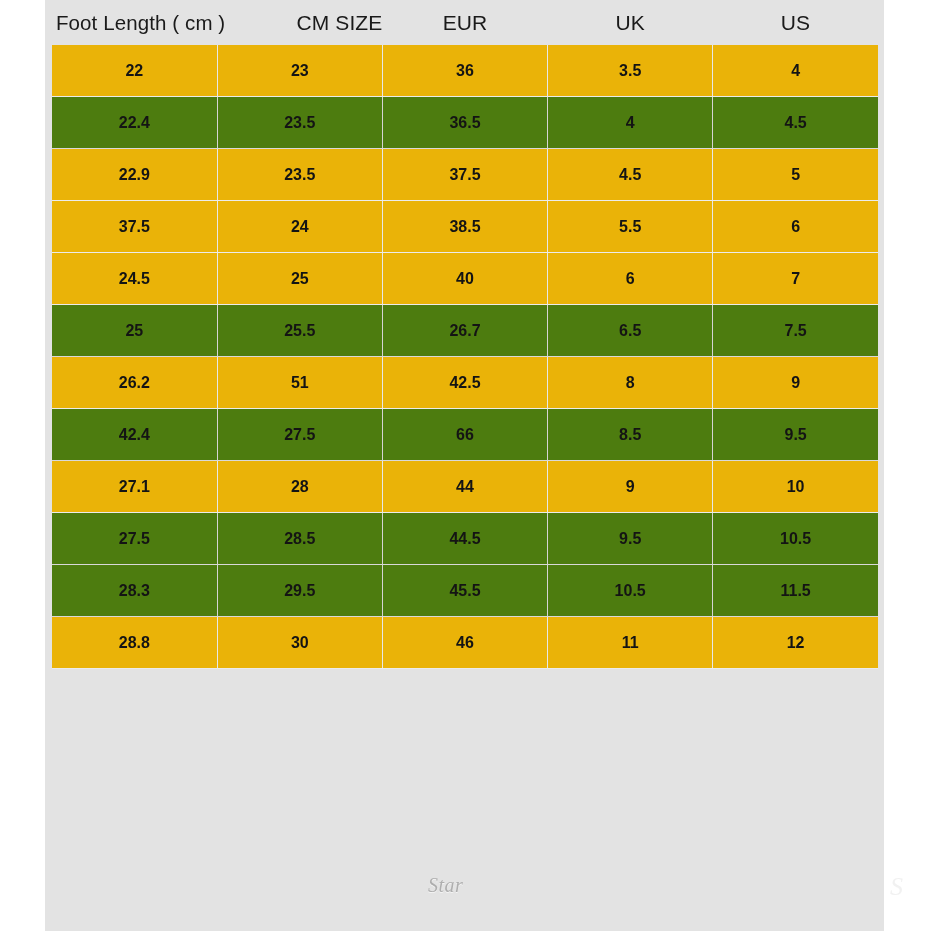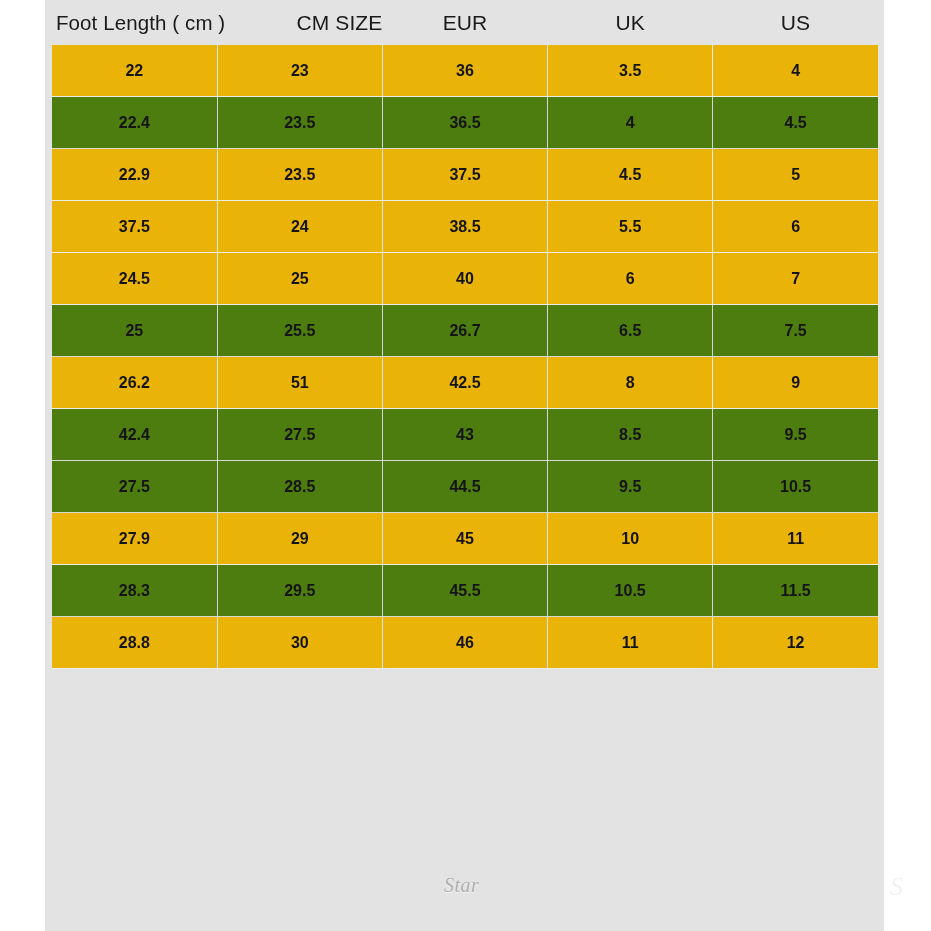--- a/index.html
+++ b/index.html
@@ -77,21 +77,21 @@
   }
   .size-table tbody td:last-child { border-right: none; }
 
   .size-table tbody tr.row-odd  td { background: #eab308; }
   .size-table tbody tr.row-even td { background: #4d7c0f; border-bottom-color: #d9d9d9; }
   .size-table tbody tr.row-even td { border-right-color: #d4d4d4; }
 
   
   .watermark {
     position: absolute;
-    left: 444px;
+    left: 428px;
     top: 874px;
     font-family: "Liberation Serif", "DejaVu Serif", serif;
     font-style: italic;
     font-size: 20px;
     color: #9a9a9a;
     opacity: 0.72;
     pointer-events: none;
     letter-spacing: 0.5px;
     text-shadow: 0 1px 0 rgba(255,255,255,0.85);
   }
@@ -175,38 +175,38 @@
       <tr class="row-odd">
         <td>26.2</td>
         <td>51</td>
         <td>42.5</td>
         <td>8</td>
         <td>9</td>
       </tr>
       <tr class="row-even">
         <td>42.4</td>
         <td>27.5</td>
-        <td>43</td>
+        <td>66</td>
         <td>8.5</td>
         <td>9.5</td>
+      </tr>
+      <tr class="row-odd">
+        <td>27.1</td>
+        <td>28</td>
+        <td>44</td>
+        <td>9</td>
+        <td>10</td>
       </tr>
       <tr class="row-even">
         <td>27.5</td>
         <td>28.5</td>
         <td>44.5</td>
         <td>9.5</td>
         <td>10.5</td>
       </tr>
-      <tr class="row-odd">
-        <td>27.9</td>
-        <td>29</td>
-        <td>45</td>
-        <td>10</td>
-        <td>11</td>
-      </tr>
       <tr class="row-even">
         <td>28.3</td>
         <td>29.5</td>
         <td>45.5</td>
         <td>10.5</td>
         <td>11.5</td>
       </tr>
       <tr class="row-odd">
         <td>28.8</td>
         <td>30</td>

